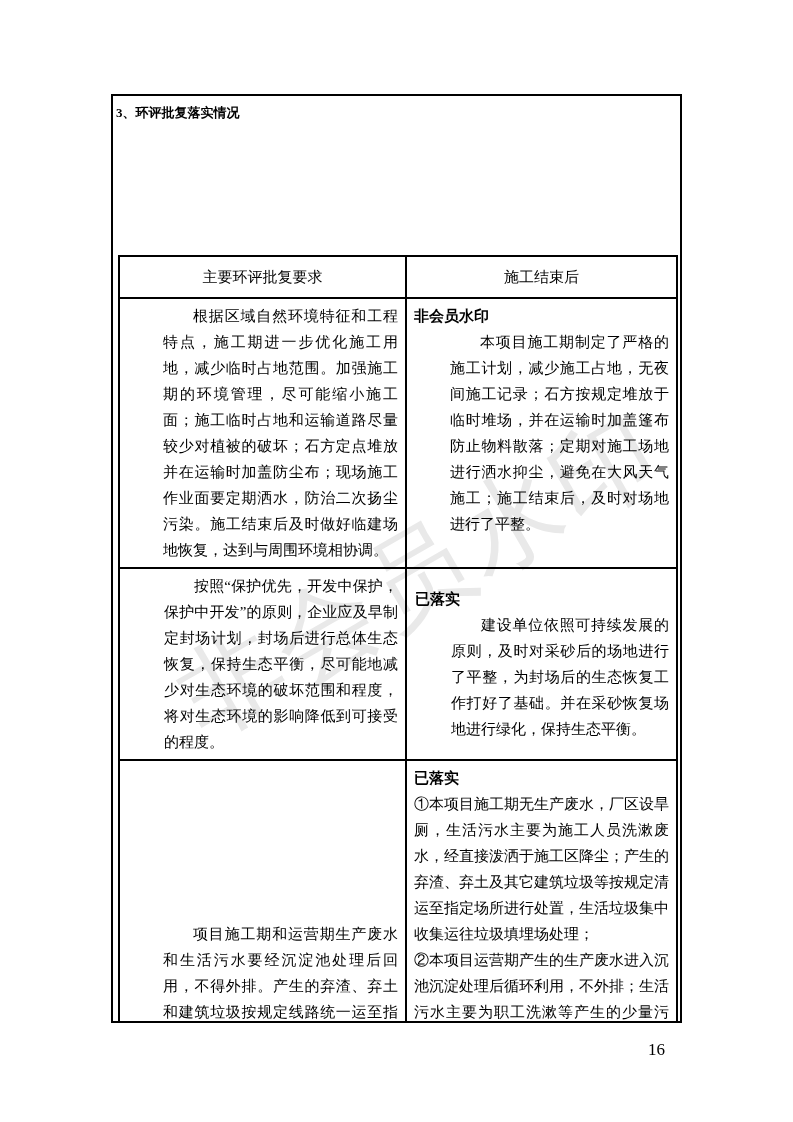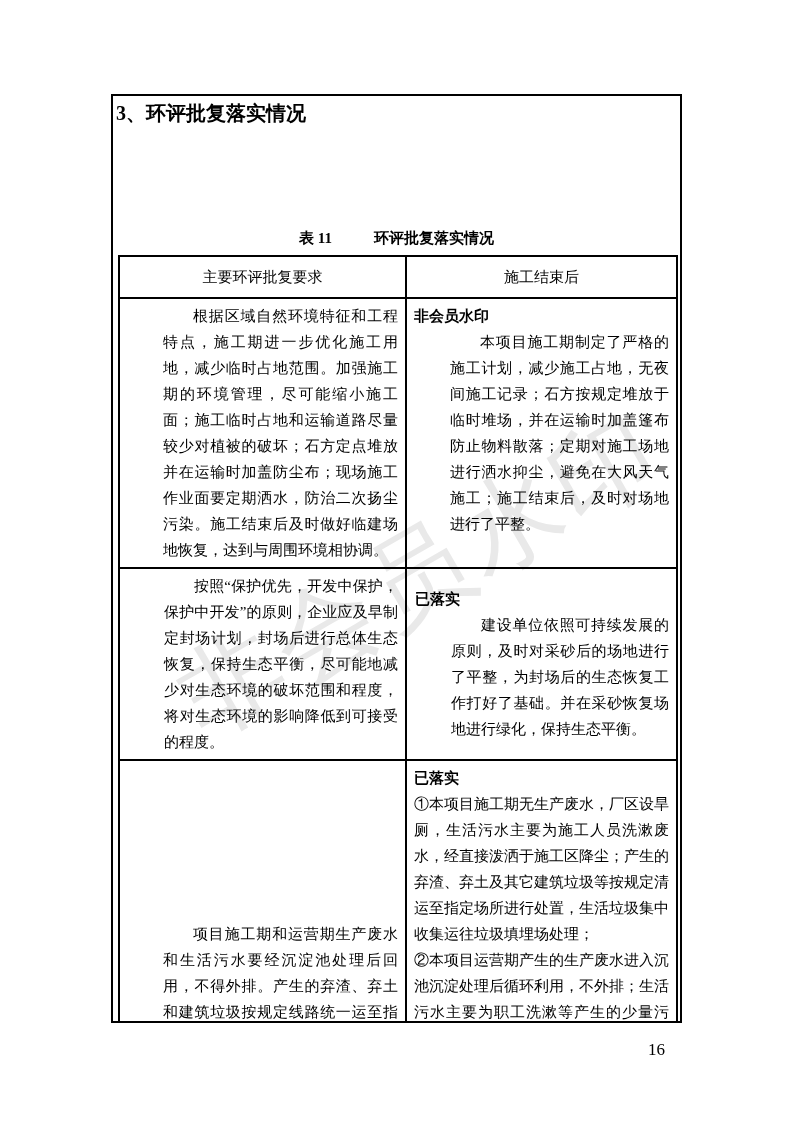--- a/index.html
+++ b/index.html
@@ -35,21 +35,21 @@
     position: absolute;
     left: 111px;
     top: 94px;
     width: 571px;
     height: 929px;
     border: 2px solid #000000;
     z-index: 1;
     overflow: hidden;
   }
   .heading {
-    font-size: 20px;
+    font-size: 13px;
     font-weight: bold;
     margin: 6px 6px 8px 3px;
     line-height: 22px;
   }
   .intro {
     font-size: 15px;
     line-height: 30px;
     text-indent: 2em;
     text-align: justify;
     margin: 0 1px 0 1px;
@@ -111,23 +111,20 @@
 
 <div class="sheet">
 
   <div class="watermark">非会员水印</div>
 
   <div class="form">
 
     <div class="heading">3、环评批复落实情况</div>
 
 
-    <div class="caption">
-      <span>表 11</span><span class="cap-gap"></span><span>环评批复落实情况</span>
-    </div>
 
     <table class="review">
       <colgroup>
           <col class="c1">
           <col class="c2">
         </colgroup>
       <tbody>
         <tr>
           <th>主要环评批复要求</th>
           <th>施工结束后</th>

